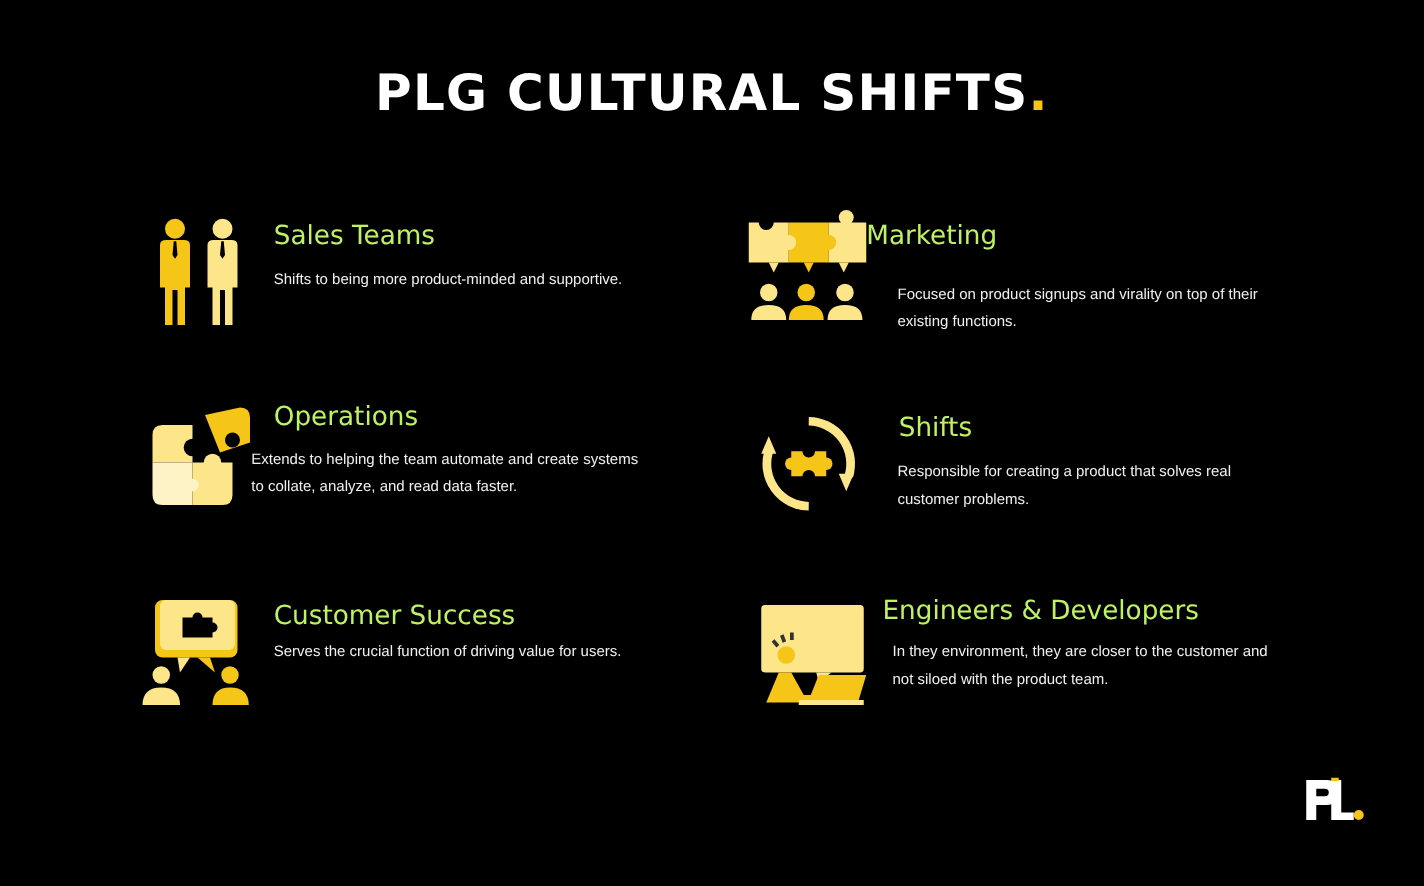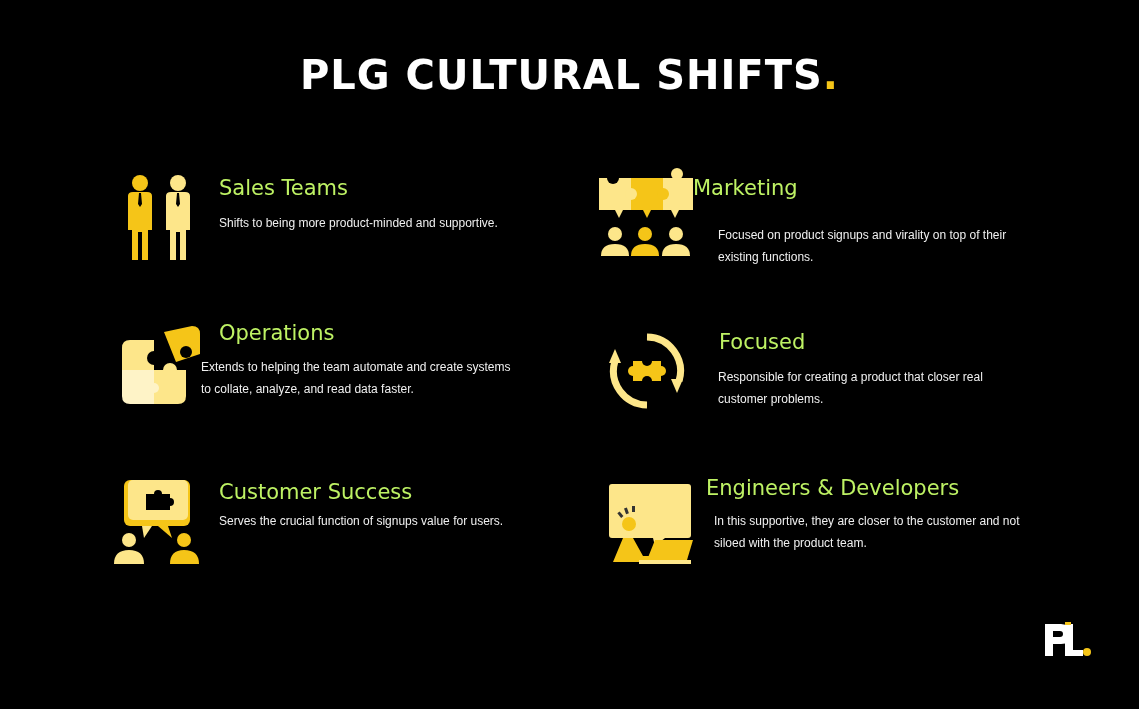--- a/index.html
+++ b/index.html
@@ -75,56 +75,56 @@
     <path d="M40 6 A34 34 0 0 1 72 50" stroke="#fde68a" stroke-width="7" fill="none"></path>
     <path d="M64 48 L76 48 L70 62 Z" fill="#fde68a"></path>
     <path d="M40 74 A34 34 0 0 1 8 30" stroke="#fde68a" stroke-width="7" fill="none"></path>
     <path d="M2 32 L14 32 L8 18 Z" fill="#fde68a"></path>
     <rect x="26" y="30" width="28" height="20" fill="#f5c518"></rect>
     <circle cx="40" cy="30" r="5" fill="#000"></circle>
     <circle cx="40" cy="50" r="5" fill="#000"></circle>
     <circle cx="26" cy="40" r="5" fill="#f5c518"></circle>
     <circle cx="54" cy="40" r="5" fill="#f5c518"></circle>
   </svg>
-  <div class="head" style="left:719px;top:330px">Focused</div>
-  <div class="desc" style="left:718px;top:366px">Responsible for creating a product that closer real customer problems.</div>
+  <div class="head" style="left:719px;top:330px">Shifts</div>
+  <div class="desc" style="left:718px;top:366px">Responsible for creating a product that solves real customer problems.</div>
 </div>
 
 <div class="item">
   <svg class="icon" style="left:112px;top:478px" width="90" height="88" viewBox="0 0 90 88">
     <rect x="12" y="2" width="66" height="46" rx="6" fill="#f5c518"></rect>
     <rect x="16" y="2" width="60" height="40" rx="5" fill="#fde68a"></rect>
     <path d="M30 48 L40 48 L32 60 Z" fill="#fde68a"></path>
     <path d="M46 48 L56 48 L60 60 Z" fill="#f5c518"></path>
     <rect x="34" y="16" width="24" height="16" fill="#000"></rect>
     <circle cx="46" cy="16" r="4" fill="#000"></circle>
     <circle cx="58" cy="24" r="4" fill="#000"></circle>
     <circle cx="17" cy="62" r="7" fill="#fde68a"></circle>
     <path d="M2 86 Q2 72 17 72 Q32 72 32 86 Z" fill="#fde68a"></path>
     <circle cx="72" cy="62" r="7" fill="#f5c518"></circle>
     <path d="M58 86 Q58 72 72 72 Q87 72 87 86 Z" fill="#f5c518"></path>
   </svg>
   <div class="head" style="left:219px;top:480px">Customer Success</div>
-  <div class="desc" style="left:219px;top:510px">Serves the crucial function of signups value for users.</div>
+  <div class="desc" style="left:219px;top:510px">Serves the crucial function of driving value for users.</div>
 </div>
 
 <div class="item">
   <svg class="icon" style="left:607px;top:482px" width="86" height="86" viewBox="0 0 86 86">
     <rect x="2" y="2" width="82" height="54" rx="3" fill="#fde68a"></rect>
     <path d="M46 56 L58 56 L48 64 Z" fill="#fde68a"></path>
     <rect x="12" y="30" width="3" height="6" fill="#333" transform="rotate(-40 13 33)"></rect>
     <rect x="18" y="26" width="3" height="6" fill="#333" transform="rotate(-20 19 29)"></rect>
     <rect x="25" y="24" width="3" height="6" fill="#333"></rect>
     <circle cx="22" cy="42" r="7" fill="#f5c518"></circle>
     <path d="M6 80 L16 56 L26 56 L36 74 L46 74 L46 80 Z" fill="#f5c518"></path>
     <path d="M40 78 L48 58 L86 58 L80 78 Z" fill="#f5c518"></path>
     <rect x="32" y="78" width="52" height="4" fill="#fde68a"></rect>
   </svg>
   <div class="head" style="left:706px;top:476px">Engineers &amp; Developers</div>
-  <div class="desc" style="left:714px;top:510px">In this supportive, they are closer to the customer and not siloed with the product team.</div>
+  <div class="desc" style="left:714px;top:510px">In they environment, they are closer to the customer and not siloed with the product team.</div>
 </div>
 
 <svg class="logo" viewBox="0 0 50 36">
   <path d="M2 2 L18 2 Q28 2 28 12 Q28 22 18 22 L10 22 L10 34 L2 34 Z M10 9 L10 15 L17 15 Q20 15 20 12 Q20 9 17 9 Z" fill="#fff"></path>
   <path d="M22 2 L30 2 L30 28 L40 28 L40 34 L22 34 Z" fill="#fff"></path>
   <rect x="22" y="0" width="6" height="3" fill="#f5c518"></rect>
   <circle cx="44" cy="30" r="4" fill="#f5c518"></circle>
 </svg>
 
 </body></html>

